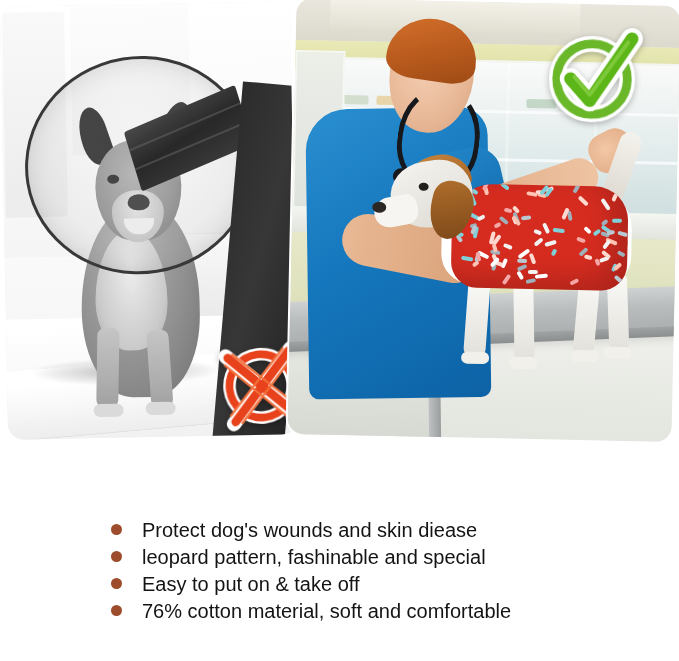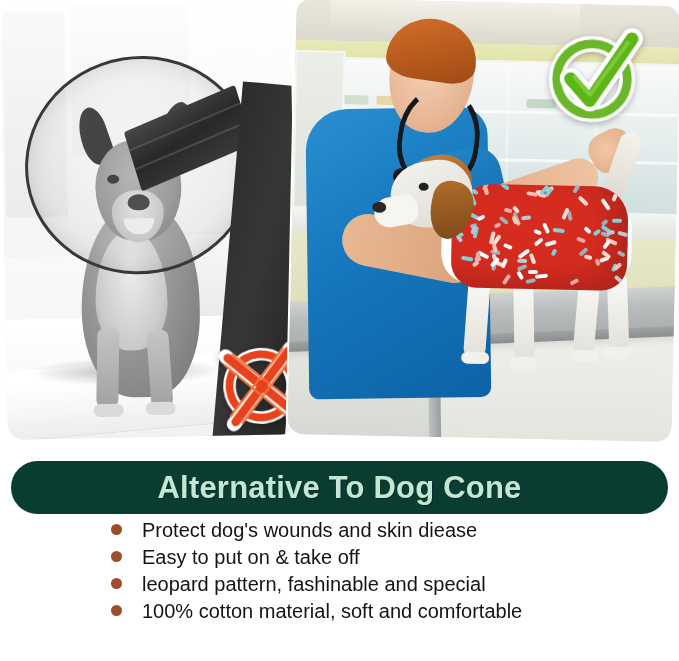--- a/index.html
+++ b/index.html
@@ -429,36 +429,33 @@
           <circle cx="46" cy="54" r="36" fill="none" stroke="#ffffff" stroke-width="16"></circle>
           <circle cx="46" cy="54" r="36" fill="none" stroke="#6ab82a" stroke-width="9"></circle>
           <path d="M24 54 L44 76 L86 12" fill="none" stroke="#ffffff" stroke-width="22" stroke-linecap="round" stroke-linejoin="round"></path>
           <path d="M24 54 L44 76 L86 12" fill="none" stroke="#5cb617" stroke-width="13" stroke-linecap="round" stroke-linejoin="round"></path>
           <path d="M28 52 L44 70 L82 16" fill="none" stroke="#84cc3f" stroke-width="4" stroke-linecap="round" stroke-linejoin="round" opacity=".85"></path>
         </svg>
       </div>
     </div>
   </div>
 
-  <div class="banner">
-    <div class="banner-title">Alternative To Dog Cone</div>
-  </div>
 
   <div class="bullets">
     <div class="bullet-row">
       <span class="dot"></span>
       <span class="bullet-text">Protect dog's wounds and skin diease</span>
     </div>
     <div class="bullet-row">
       <span class="dot"></span>
-      <span class="bullet-text">Easy to put on &amp; take off</span>
+      <span class="bullet-text">leopard pattern, fashinable and special</span>
     </div>
     <div class="bullet-row">
       <span class="dot"></span>
-      <span class="bullet-text">leopard pattern, fashinable and special</span>
+      <span class="bullet-text">Easy to put on &amp; take off</span>
     </div>
     <div class="bullet-row">
       <span class="dot"></span>
-      <span class="bullet-text">100% cotton material, soft and comfortable</span>
+      <span class="bullet-text">76% cotton material, soft and comfortable</span>
     </div>
   </div>
 
 </div>
 
 </body></html>

